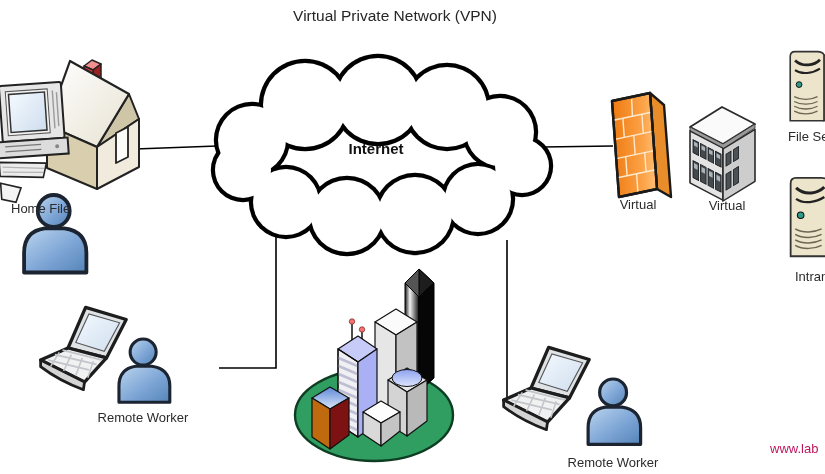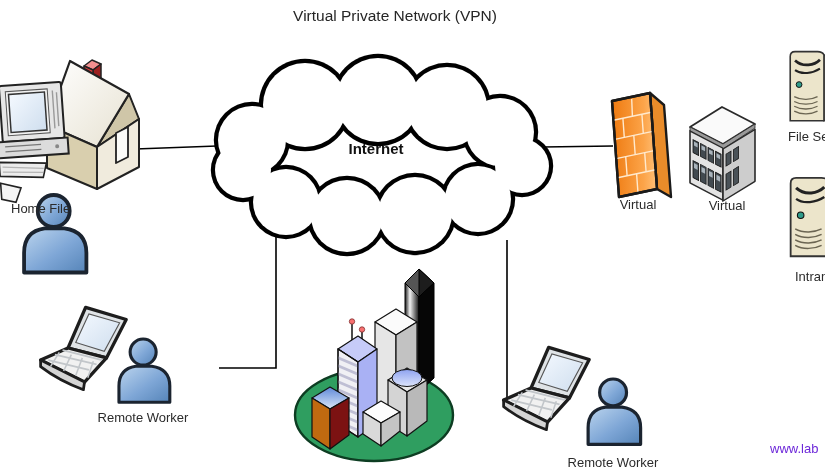--- a/index.html
+++ b/index.html
@@ -5,21 +5,21 @@
   html,body{margin:0;padding:0;background:#fff;}
   .stage{
     position:relative;width:825px;height:474px;background:#fff;overflow:hidden;
     font-family:"Liberation Sans","DejaVu Sans",sans-serif;color:#2b2b2b;
   }
   .stage svg.canvas{position:absolute;left:0;top:0;}
   .t{position:absolute;white-space:nowrap;font-size:13px;line-height:1.15;color:#2b2b2b;}
   .t.center{transform:translateX(-50%);}
   .title{font-size:15.5px;color:#262626;}
   .cloudlbl{font-size:15px;font-weight:bold;color:#111;}
-  .watermark{font-size:13px;color:#6d28d9;}
+  .watermark{font-size:13px;color:#be185d;}
 </style>
 </head>
 <body>
 
 <div class="stage">
 
 <svg class="canvas" width="825" height="474" viewBox="0 0 825 474">
   <defs>
     <linearGradient id="gradPerson" x1="0" y1="0" x2="1" y2="1">
       <stop offset="0" stop-color="#bcd5ee"></stop>

